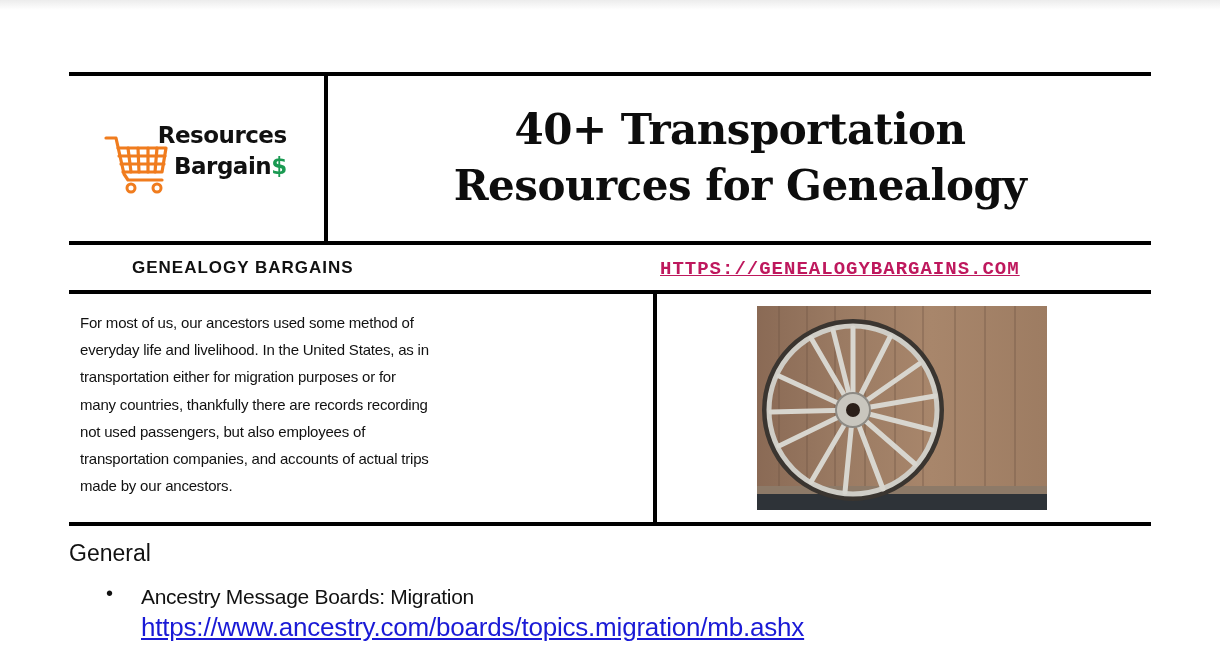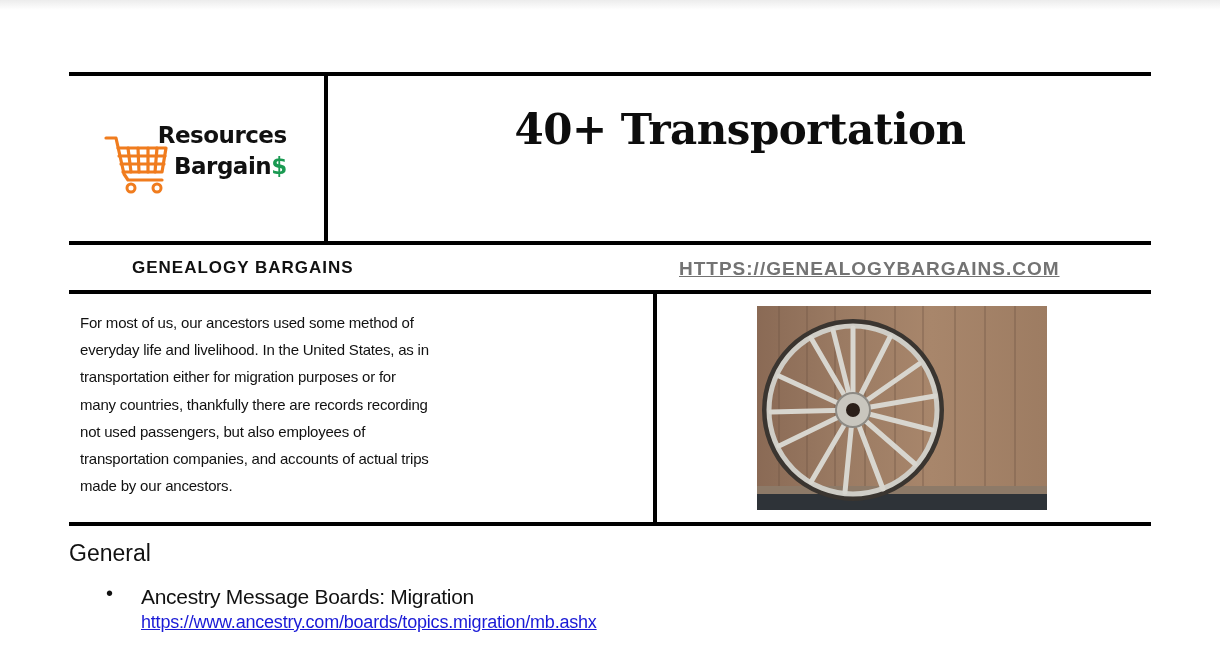--- a/index.html
+++ b/index.html
@@ -37,23 +37,23 @@
       letter-spacing: -0.5px;
     }
     .title span { display: block; }
 
     .brand-label {
       position: absolute; left: 132px; top: 258px;
       font-family: "Liberation Sans", sans-serif; font-weight: bold;
       font-size: 17px; letter-spacing: 1px; color: #111;
     }
     .site-link {
-      position: absolute; left: 679px; top: 258px;
-      font-family: Liberation Sans, sans-serif; font-weight: bold;
-      font-size: 19px; letter-spacing: 1px; color: #737373;
+      position: absolute; left: 660px; top: 258px;
+      font-family: Liberation Mono, monospace; font-weight: bold;
+      font-size: 19px; letter-spacing: 1px; color: #be185d;
       text-decoration: underline; cursor: pointer;
     }
 
     .intro {
       position: absolute; left: 80px; top: 309px; width: 570px;
       font-family: "Liberation Sans", sans-serif;
       font-size: 15px; line-height: 27.2px; color: #111;
       letter-spacing: -0.2px;
     }
     .intro span { display: block; white-space: nowrap; }
@@ -73,21 +73,21 @@
       font-size: 20px; color: #111;
     }
     .resource-title {
       position: absolute; left: 141px; top: 585px;
       font-family: "Liberation Sans", sans-serif;
       font-size: 21px; color: #111; letter-spacing: -0.3px;
     }
     .resource-link {
       position: absolute; left: 141px; top: 612px;
       font-family: "Liberation Sans", sans-serif;
-      font-size: 18px; color: #1a1ad6; text-decoration: underline;
+      font-size: 26px; color: #1a1ad6; text-decoration: underline;
       letter-spacing: -0.2px; cursor: pointer;
     }
   </style>
 </head>
 <body>
 
 <div class="topshade"></div>
 
 <div class="hline" style="left:69px; top:72px; width:1082px;"></div>
 <div class="hline" style="left:69px; top:241px; width:1082px;"></div>
@@ -108,20 +108,21 @@
     <circle cx="53" cy="54" r="4" fill="none" stroke="#f07c1e" stroke-width="3"></circle>
   </svg>
   <div class="logo-text">
     <span class="l1">Resources</span>
     <span class="l2"><span>Bargain</span><span class="dollar">$</span></span>
   </div>
 </div>
 
 <div class="title">
   <span>40+ Transportation</span>
+  <span>Resources for Genealogy</span>
 </div>
 
 <div class="brand-label">GENEALOGY BARGAINS</div>
 <a class="site-link">HTTPS://GENEALOGYBARGAINS.COM</a>
 
 <div class="intro">
   <span>For most of us, our ancestors used some method of</span>
   <span>everyday life and livelihood. In the United States, as in</span>
   <span>transportation either for migration purposes or for</span>
   <span>many countries, thankfully there are records recording</span>

